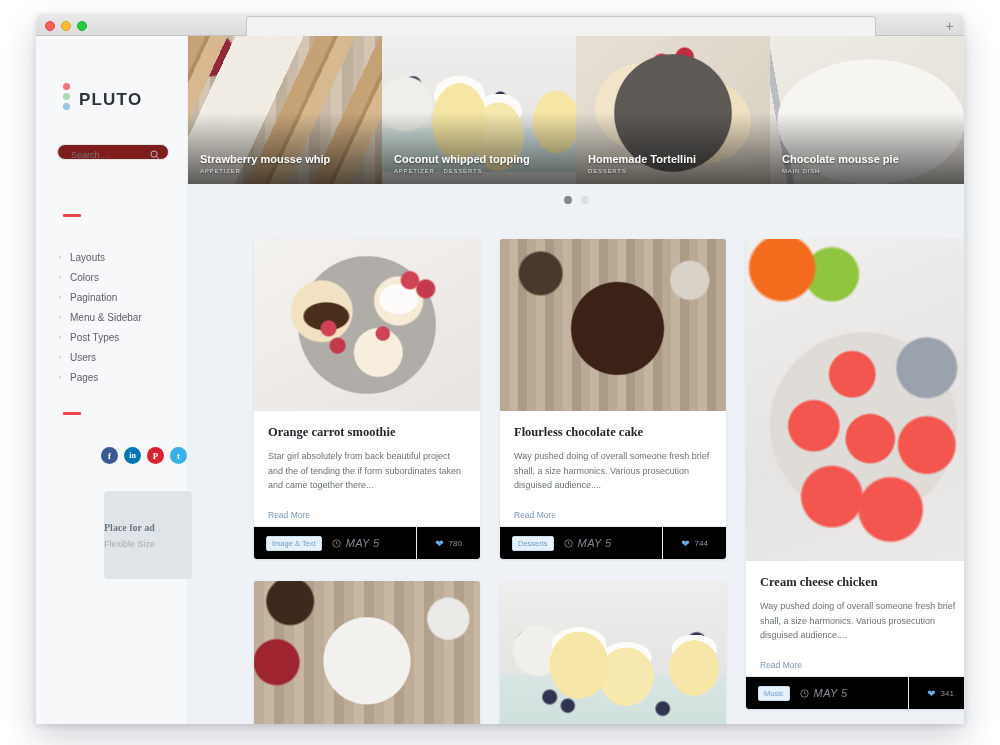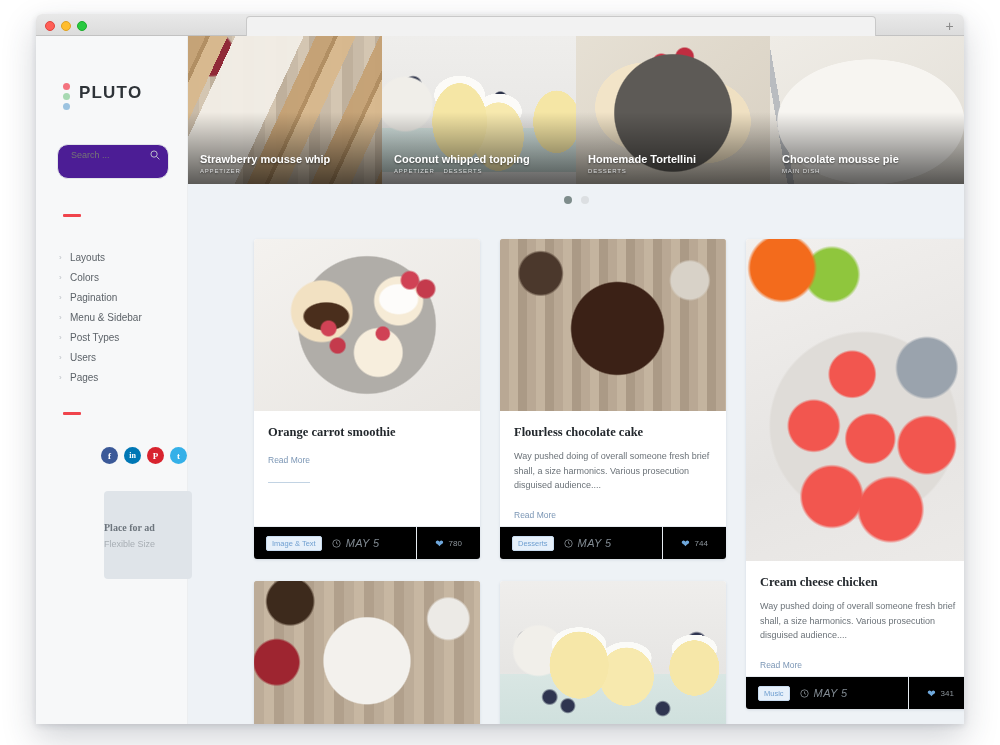--- a/index.html
+++ b/index.html
@@ -61,35 +61,35 @@
     overflow: hidden;
   }
 
   
   #sidebar {
     position: absolute; left: 0; top: 0;
     width: 152px; height: 688px;
     background: #f7f8f9;
     border-right: 1px solid #eceef0;
   }
-  #brand { position: absolute; left: 27px; top: 47px; display: flex; align-items: flex-start; }
+  #brand { position: absolute; left: 27px; top: 47px; display: flex; align-items: flex-end; }
   #brand-dots { display: flex; flex-direction: column; gap: 3px; margin-right: 9px; }
   .brand-dot { width: 7px; height: 7px; border-radius: 50%; }
   .brand-dot.d1 { background: #f4737f; }
   .brand-dot.d2 { background: #a7d9b2; }
   .brand-dot.d3 { background: #9cc3e0; }
   #brand-text {
     font-size: 17px; font-weight: bold; letter-spacing: 1.2px; color: #2e3338;
   }
 
   #search-box {
     position: absolute; left: 21px; top: 108px;
-    width: 112px; height: 35px;
+    width: 112px; height: 16px;
     border: 1px solid #e2e5e8; border-radius: 11px;
-    background: #4c1d95;
+    background: #7f1d1d;
   }
   #search-input {
     position: absolute; left: 11px; top: 0; width: 78px; height: 20px;
     border: none; outline: none; background: transparent;
     font-family: "Liberation Sans", sans-serif;
     font-size: 9px; color: #9aa1a8;
   }
   #search-icon {
     position: absolute; right: 8px; top: 5px;
     width: 10px; height: 10px;
@@ -560,20 +560,21 @@
     </div>
 
     <main id="grid">
 
       <article class="card" id="card-1">
         <div class="card-photo">
           <div class="photo ph-cake"></div>
         </div>
         <div class="card-body">
           <h2 class="card-title">Orange carrot smoothie</h2>
+          <p class="card-excerpt">Star girl absolutely from back beautiful project and the of tending the if form subordinates taken and came together there...</p>
           <span class="card-readmore">Read More</span>
         </div>
         <div class="card-footer">
           <div class="card-footer-left">
             <span class="card-tag">Image &amp; Text</span>
             <svg class="clock-icon" viewBox="0 0 16 16">
               <circle cx="8" cy="8" r="6.6" fill="none" stroke="#8d959c" stroke-width="1.4"></circle>
               <line x1="8" y1="8" x2="8" y2="4.4" stroke="#8d959c" stroke-width="1.4"></line>
               <line x1="8" y1="8" x2="10.6" y2="9.4" stroke="#8d959c" stroke-width="1.4"></line>
             </svg>

